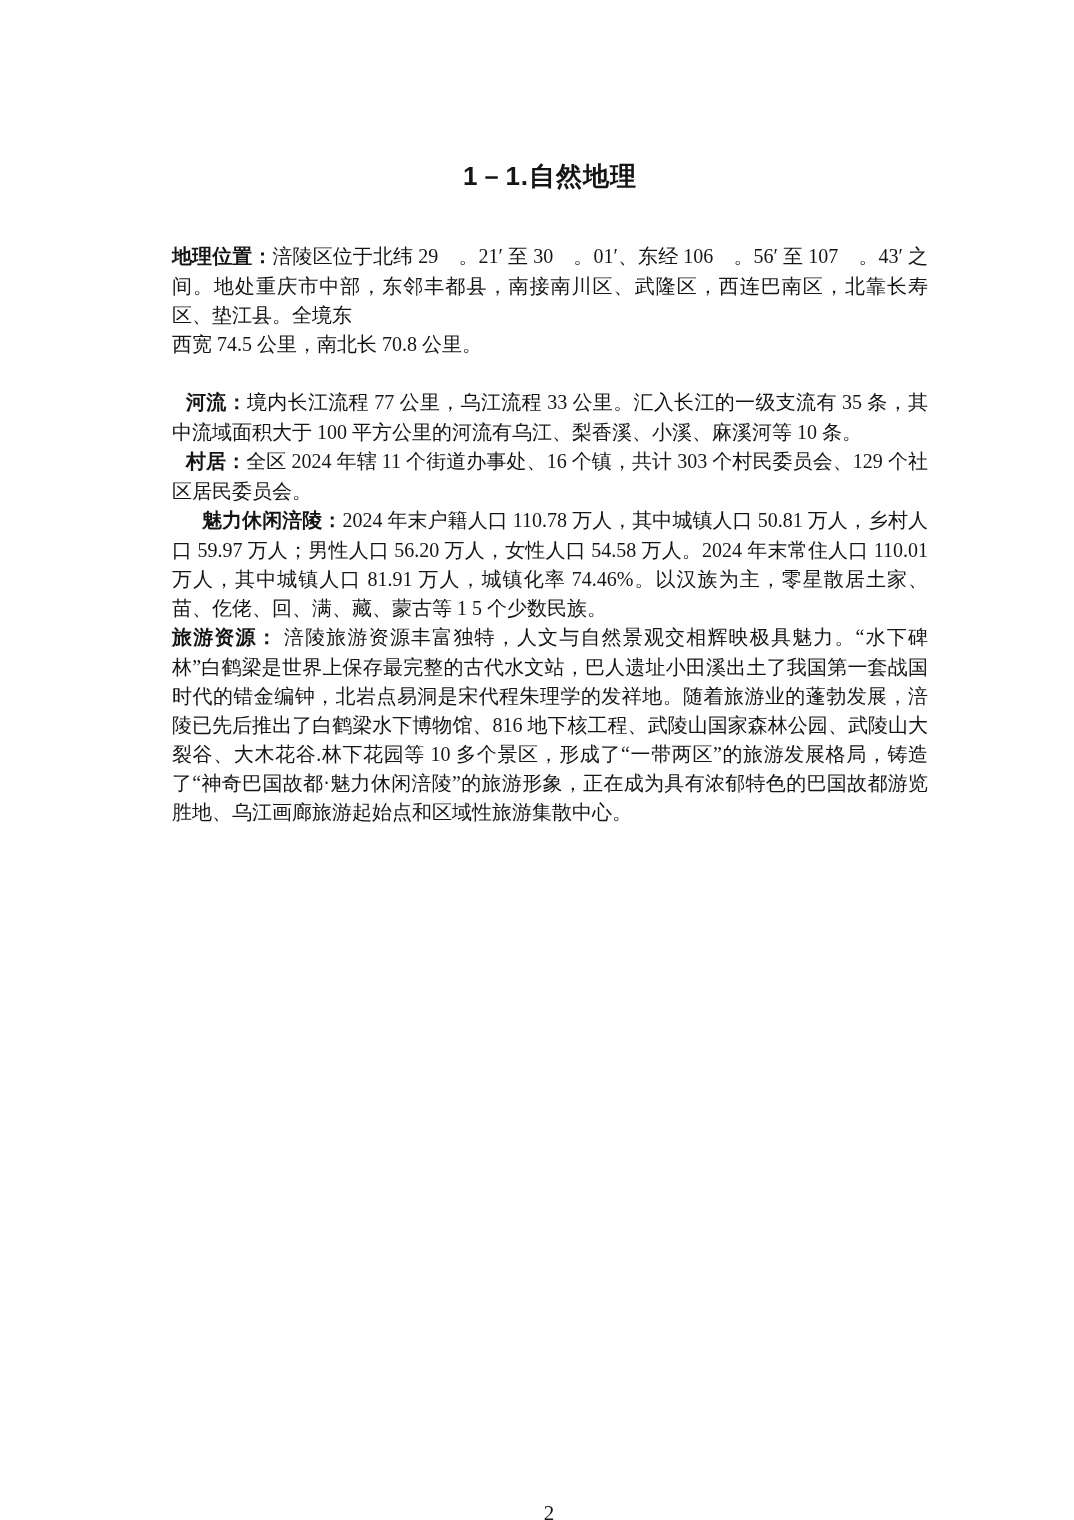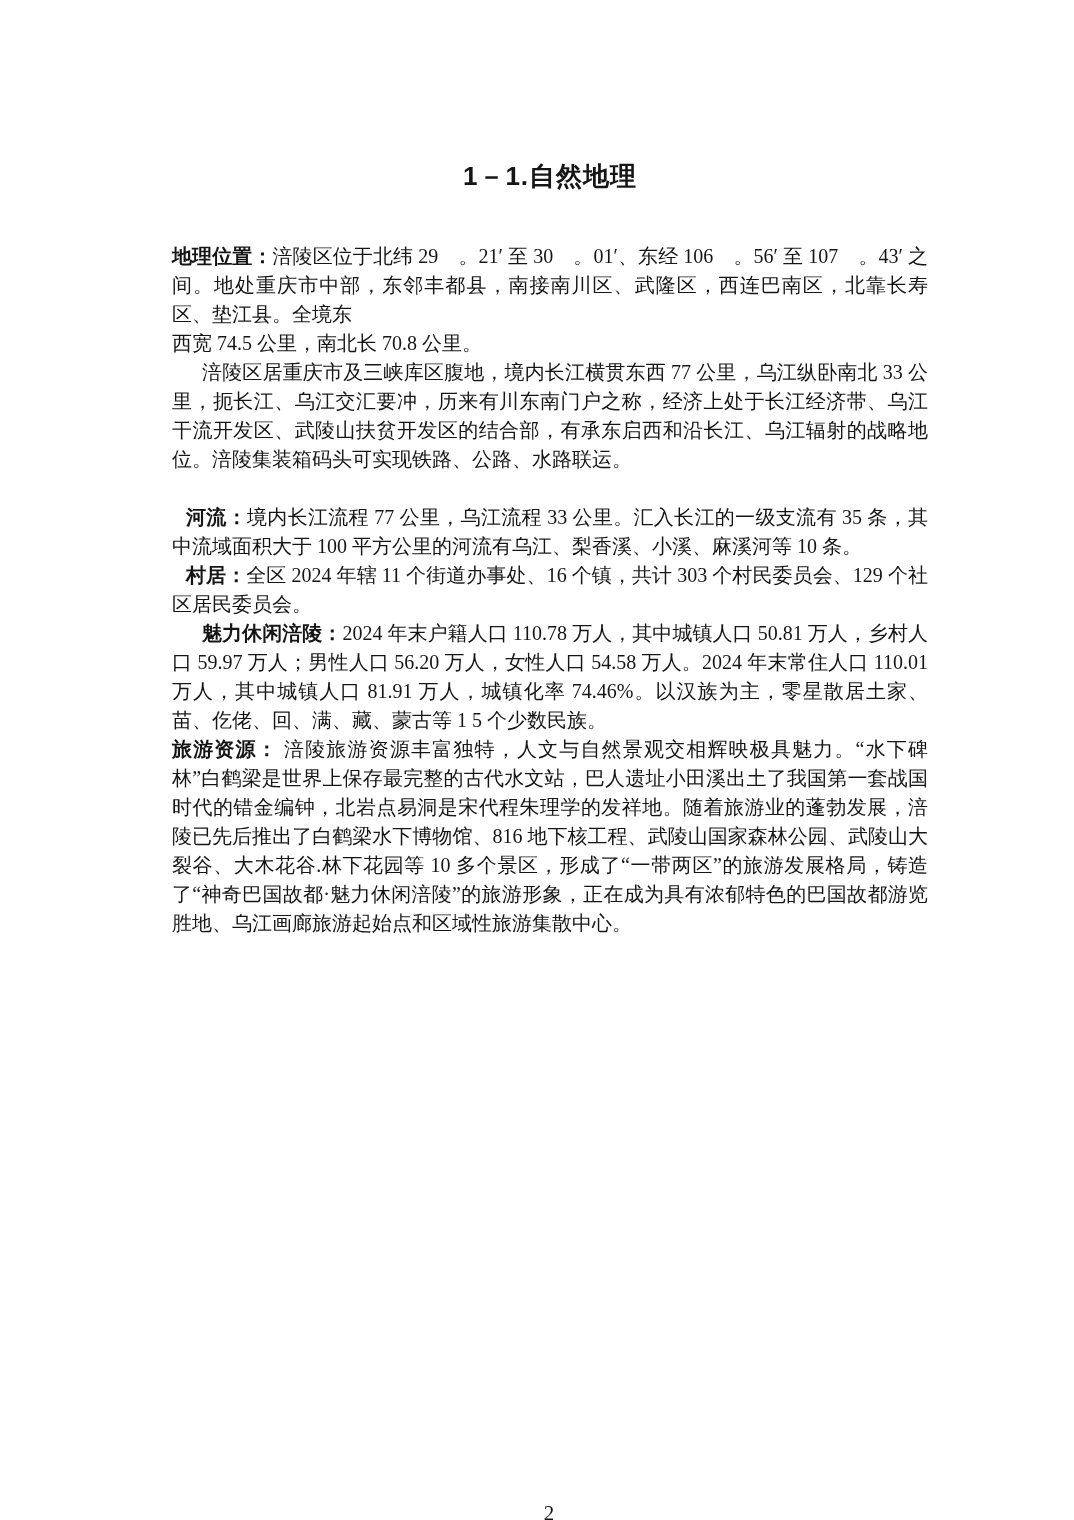--- a/index.html
+++ b/index.html
@@ -39,21 +39,21 @@
     letter-spacing: 1px;
   }
   .doc-paragraph {
     margin: 0;
     font-size: 20px;
     line-height: 29px;
     text-align: justify;
   }
   .doc-paragraph .label {
     font-weight: 700;
-    font-family: Liberation Serif, serif;
+    font-family: Liberation Mono, monospace;
   }
   .indent-lg { text-indent: 30px; }
   .indent-sm { text-indent: 14px; }
   .gap-before { margin-top: 29px; }
   .page-number {
     position: absolute;
     left: 0;
     top: 1480px;
     width: 1074px;
     text-align: center;
@@ -66,21 +66,20 @@
 
 <div class="page">
   <div class="content">
 
     <h1 class="doc-title">1－1.自然地理</h1>
 
     <p class="doc-paragraph"><b class="label">地理位置：</b><span>涪陵区位于北纬 29　。21′ 至 30　。01′、东经 106　。56′ 至 107　。43′ 之间。地处重庆市中部，东邻丰都县，南接南川区、武隆区，西连巴南区，北靠长寿区、垫江县。全境东</span></p>
 
     <p class="doc-paragraph"><span>西宽 74.5 公里，南北长 70.8 公里。</span></p>
 
-    <p class="doc-paragraph indent-lg"><span>涪陵区居重庆市及三峡库区腹地，境内长江横贯东西 77 公里，乌江纵卧南北 33 公里，扼长江、乌江交汇要冲，历来有川东南门户之称，经济上处于长江经济带、乌江干流开发区、武陵山扶贫开发区的结合部，有承东启西和沿长江、乌江辐射的战略地位。涪陵集装箱码头可实现铁路、公路、水路联运。</span></p>
 
 
 
 
 
     <p class="doc-paragraph indent-sm gap-before"><b class="label">河流：</b><span>境内长江流程 77 公里，乌江流程 33 公里。汇入长江的一级支流有 35 条，其中流域面积大于 100 平方公里的河流有乌江、梨香溪、小溪、麻溪河等 10 条。</span></p>
 
     <p class="doc-paragraph indent-sm"><b class="label">村居：</b><span>全区 2024 年辖 11 个街道办事处、16 个镇，共计 303 个村民委员会、129 个社区居民委员会。</span></p>
 
     <p class="doc-paragraph indent-lg"><b class="label">魅力休闲涪陵：</b><span>2024 年末户籍人口 110.78 万人，其中城镇人口 50.81 万人，乡村人口 59.97 万人；男性人口 56.20 万人，女性人口 54.58 万人。2024 年末常住人口 110.01 万人，其中城镇人口 81.91 万人，城镇化率 74.46%。以汉族为主，零星散居土家、苗、仡佬、回、满、藏、蒙古等 1 5 个少数民族。</span></p>

